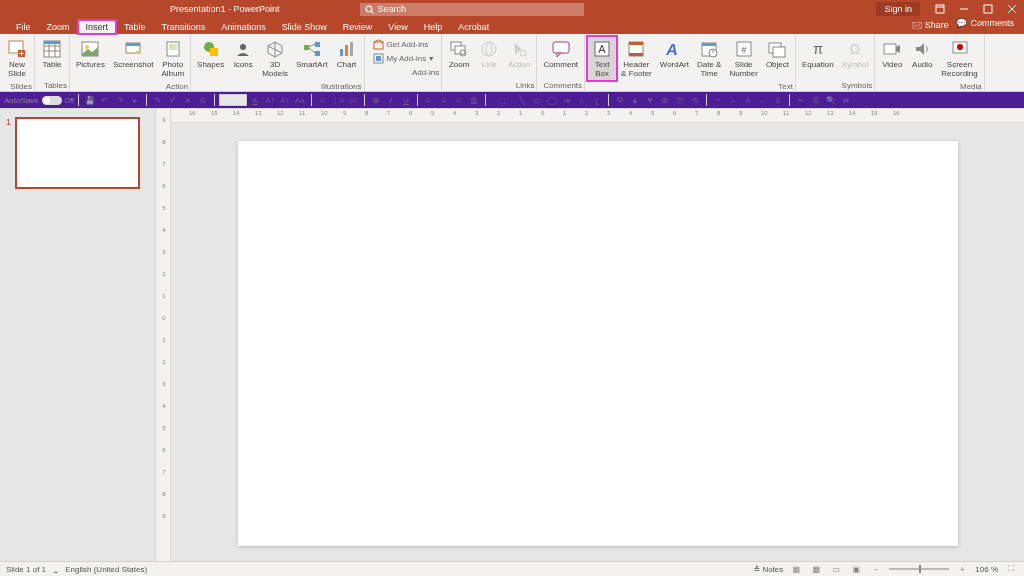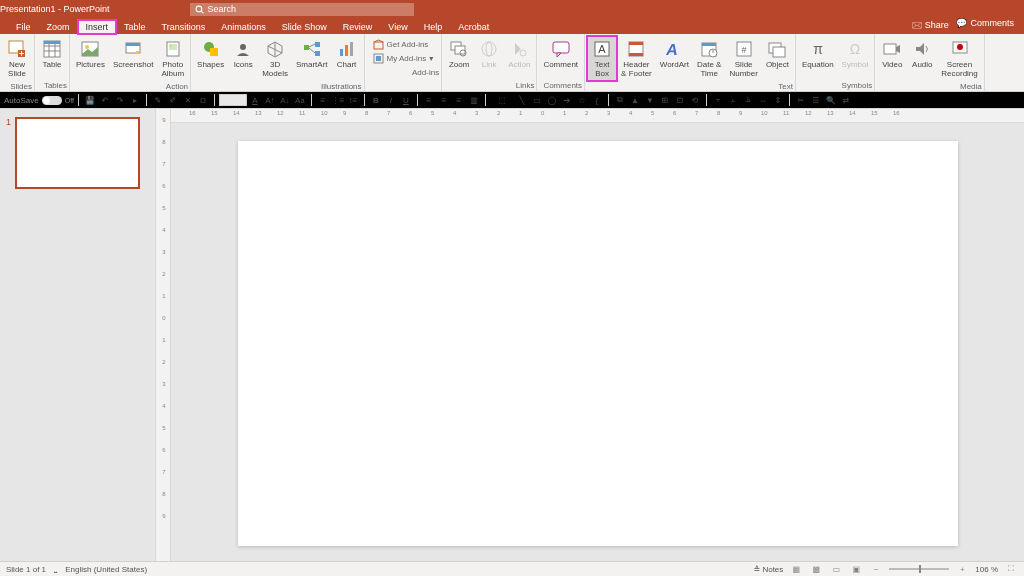--- a/index.html
+++ b/index.html
@@ -1,20 +1,20 @@
 <!DOCTYPE html>
 <html><head>
 <meta charset="utf-8">
 <style>
 * { margin: 0; padding: 0; box-sizing: border-box; font-family: "Segoe UI", sans-serif; }
 body { width: 1024px; height: 576px; overflow: hidden; background: #e6e6e6; font-size: 9px; color: #444; user-select: none; }
 
 
 .titlebar { height: 18px; background: #b7472a; display: flex; align-items: center; color: #fff; font-size: 9px; }
-.title-text { }
+.title-text { margin-left: 170px; }
 .search-box { margin-left: 80px; width: 224px; height: 13px; background: #cc7d68; display: flex; align-items: center; padding: 0 5px; color: #fff; gap: 4px; }
 .search-box svg { fill: #fff; }
 .titlebar-right { margin-left: auto; display: flex; align-items: center; gap: 0; }
 .signin { background: #9a3b22; padding: 2px 8px; margin-right: 8px; font-size: 9px; }
 .winbtn { width: 24px; height: 18px; display: flex; align-items: center; justify-content: center; }
 
 
 .menubar { height: 16px; background: #b7472a; display: flex; align-items: flex-end; color: #fff; padding-left: 8px; }
 .tab { padding: 2px 8px; font-size: 9px; cursor: pointer; }
 .tab.active { background: #f3f2f1; color: #333; }
@@ -29,21 +29,21 @@
 .rbtn { display: flex; flex-direction: column; align-items: center; justify-content: flex-start; padding: 2px 4px; font-size: 8px; color: #444; min-width: 28px; cursor: pointer; text-align: center; line-height: 1.1; }
 .rbtn.disabled { color: #bbb; }
 .rbtn-icon { width: 18px; height: 18px; margin-bottom: 1px; display: flex; align-items: center; justify-content: center; }
 .rbtn-icon.lg { width: 22px; height: 22px; }
 .rbtn.highlight { outline: 2px solid #e23bd5; outline-offset: -1px; background: #d8d6d4; }
 .mini-list { display: flex; flex-direction: column; justify-content: center; gap: 1px; padding: 2px 4px; }
 .mini-item { display: flex; align-items: center; gap: 3px; font-size: 8px; color: #666; padding: 1px 2px; cursor: pointer; }
 .mini-item svg { flex-shrink: 0; }
 
 
-.toolbar2 { height: 17px; background: #000000; border-bottom: 1px solid #d8d8d8; display: flex; align-items: center; padding: 0 4px; gap: 1px; font-size: 8px; color: #888; }
+.toolbar2 { height: 17px; background: #4c1d95; border-bottom: 1px solid #d8d8d8; display: flex; align-items: center; padding: 0 4px; gap: 1px; font-size: 8px; color: #888; }
 .autosave-toggle { display: inline-flex; align-items: center; background: #ddd; border-radius: 6px; width: 20px; height: 9px; margin: 0 2px; position: relative; }
 .autosave-toggle::before { content: ""; width: 7px; height: 7px; background: #fff; border-radius: 50%; position: absolute; left: 1px; }
 .tb2-sep { width: 1px; height: 12px; background: #d0d0d0; margin: 0 3px; }
 .tb2-btn { width: 14px; height: 14px; display: flex; align-items: center; justify-content: center; opacity: .55; cursor: pointer; }
 .tb2-wide { width: 24px; }
 .tb2-fill { background: #e8e8e8; border: 1px solid #ccc; width: 28px; height: 12px; }
 
 
 .workspace { display: flex; height: calc(576px - 18px - 16px - 58px - 17px - 15px); }
 .thumb-panel { width: 155px; background: #e6e6e6; padding: 8px 6px; overflow: hidden; }
@@ -69,20 +69,45 @@
 <body>
 
 <div class="titlebar">
   <span class="title-text">Presentation1 - PowerPoint</span>
   <div class="search-box">
     <svg width="9" height="9" viewBox="0 0 16 16">
         <circle cx="7" cy="7" r="5" fill="none" stroke="#fff" stroke-width="2"></circle>
         <line x1="11" y1="11" x2="15" y2="15" stroke="#fff" stroke-width="2"></line>
       </svg>
     <span>Search</span>
+  </div>
+  <div class="titlebar-right">
+    <span class="signin">Sign in</span>
+    <div class="winbtn">
+        <svg width="10" height="10" viewBox="0 0 10 10">
+          <rect x="1" y="1" width="8" height="8" fill="none" stroke="#fff"></rect>
+          <line x1="1" y1="3" x2="9" y2="3" stroke="#fff"></line>
+        </svg>
+      </div>
+    <div class="winbtn">
+        <svg width="10" height="10">
+          <line x1="1" y1="5" x2="9" y2="5" stroke="#fff"></line>
+        </svg>
+      </div>
+    <div class="winbtn">
+        <svg width="10" height="10">
+          <rect x="1" y="1" width="8" height="8" fill="none" stroke="#fff"></rect>
+        </svg>
+      </div>
+    <div class="winbtn">
+        <svg width="10" height="10">
+          <line x1="1" y1="1" x2="9" y2="9" stroke="#fff"></line>
+          <line x1="9" y1="1" x2="1" y2="9" stroke="#fff"></line>
+        </svg>
+      </div>
   </div>
 </div>
 
 <div class="menubar">
   <div class="tab">File</div>
   <div class="tab">Zoom</div>
   <div class="tab active highlight">Insert</div>
   <div class="tab">Table</div>
   <div class="tab">Transitions</div>
   <div class="tab">Animations</div>

